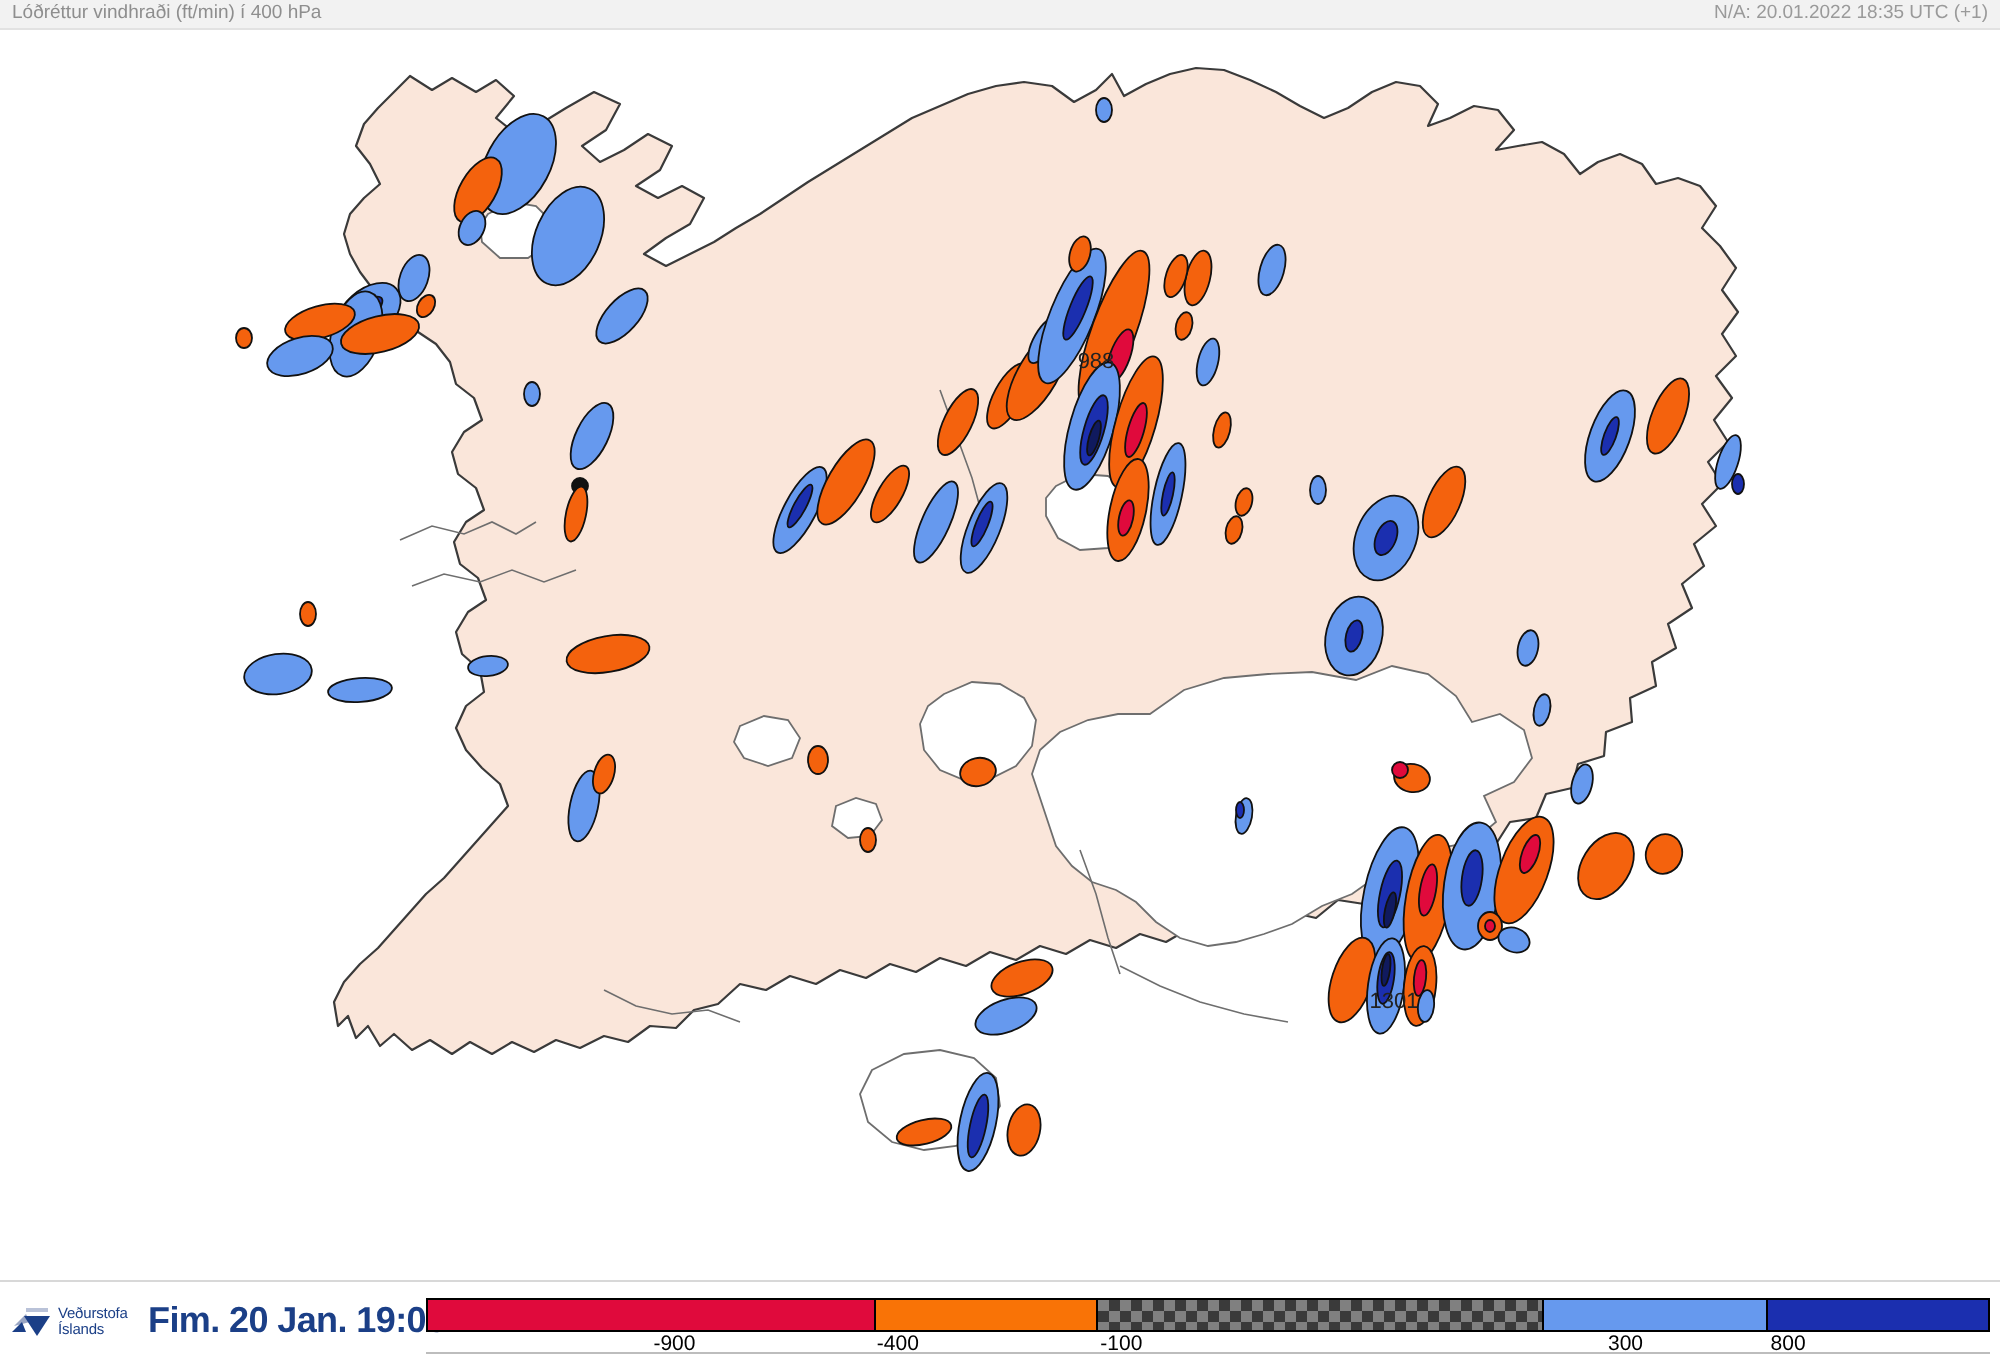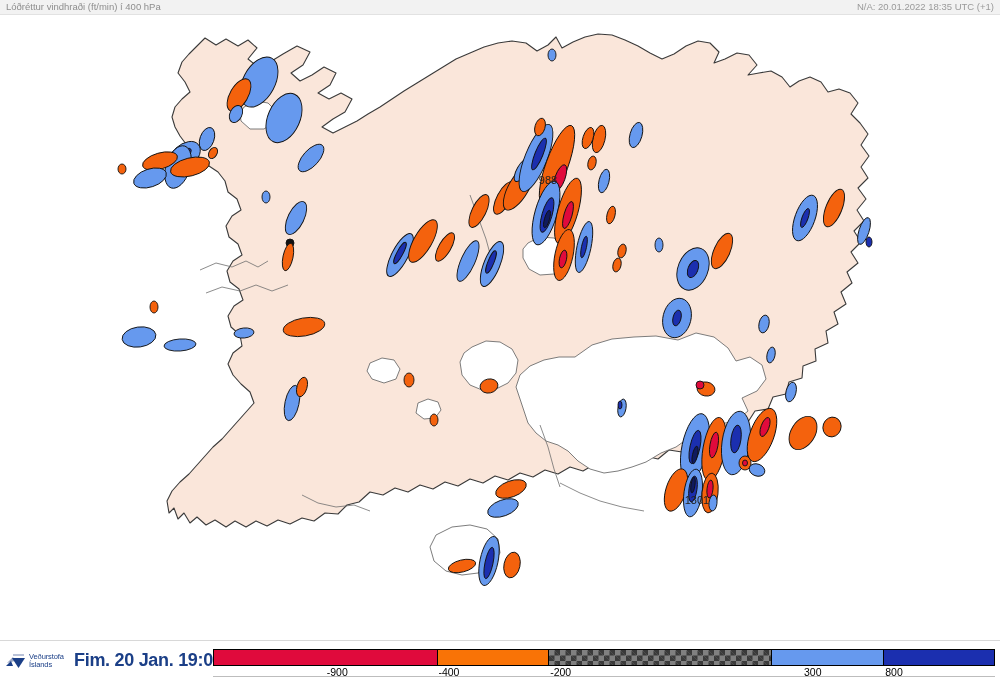--- a/index.html
+++ b/index.html
@@ -385,20 +385,20 @@
     <div id="colorbar">
         <div class="seg" style="width: 223.429px; background: rgb(224, 10, 60);"></div>
         <div class="seg" style="width: 111.714px; background: rgb(249, 115, 6);"></div>
         <div class="seg seg-checker" style="width: 223.429px;"></div>
         <div class="seg" style="width: 111.714px; background: rgb(102, 153, 238);"></div>
         <div class="seg" style="width: 111.714px; background: rgb(27, 47, 175);"></div>
       </div>
     <div id="cb-ticks">
         <span class="tick" style="left: 113.714px;">-900</span>
         <span class="tick" style="left: 225.429px;">-400</span>
-        <span class="tick" style="left: 337.143px;">-200</span>
+        <span class="tick" style="left: 337.143px;">-100</span>
         <span class="tick" style="left: 591px;">300</span>
         <span class="tick" style="left: 672.286px;">800</span>
       </div>
   </div>
   <div id="footer-rule"></div>
 
 </div>
 
 </body></html>

